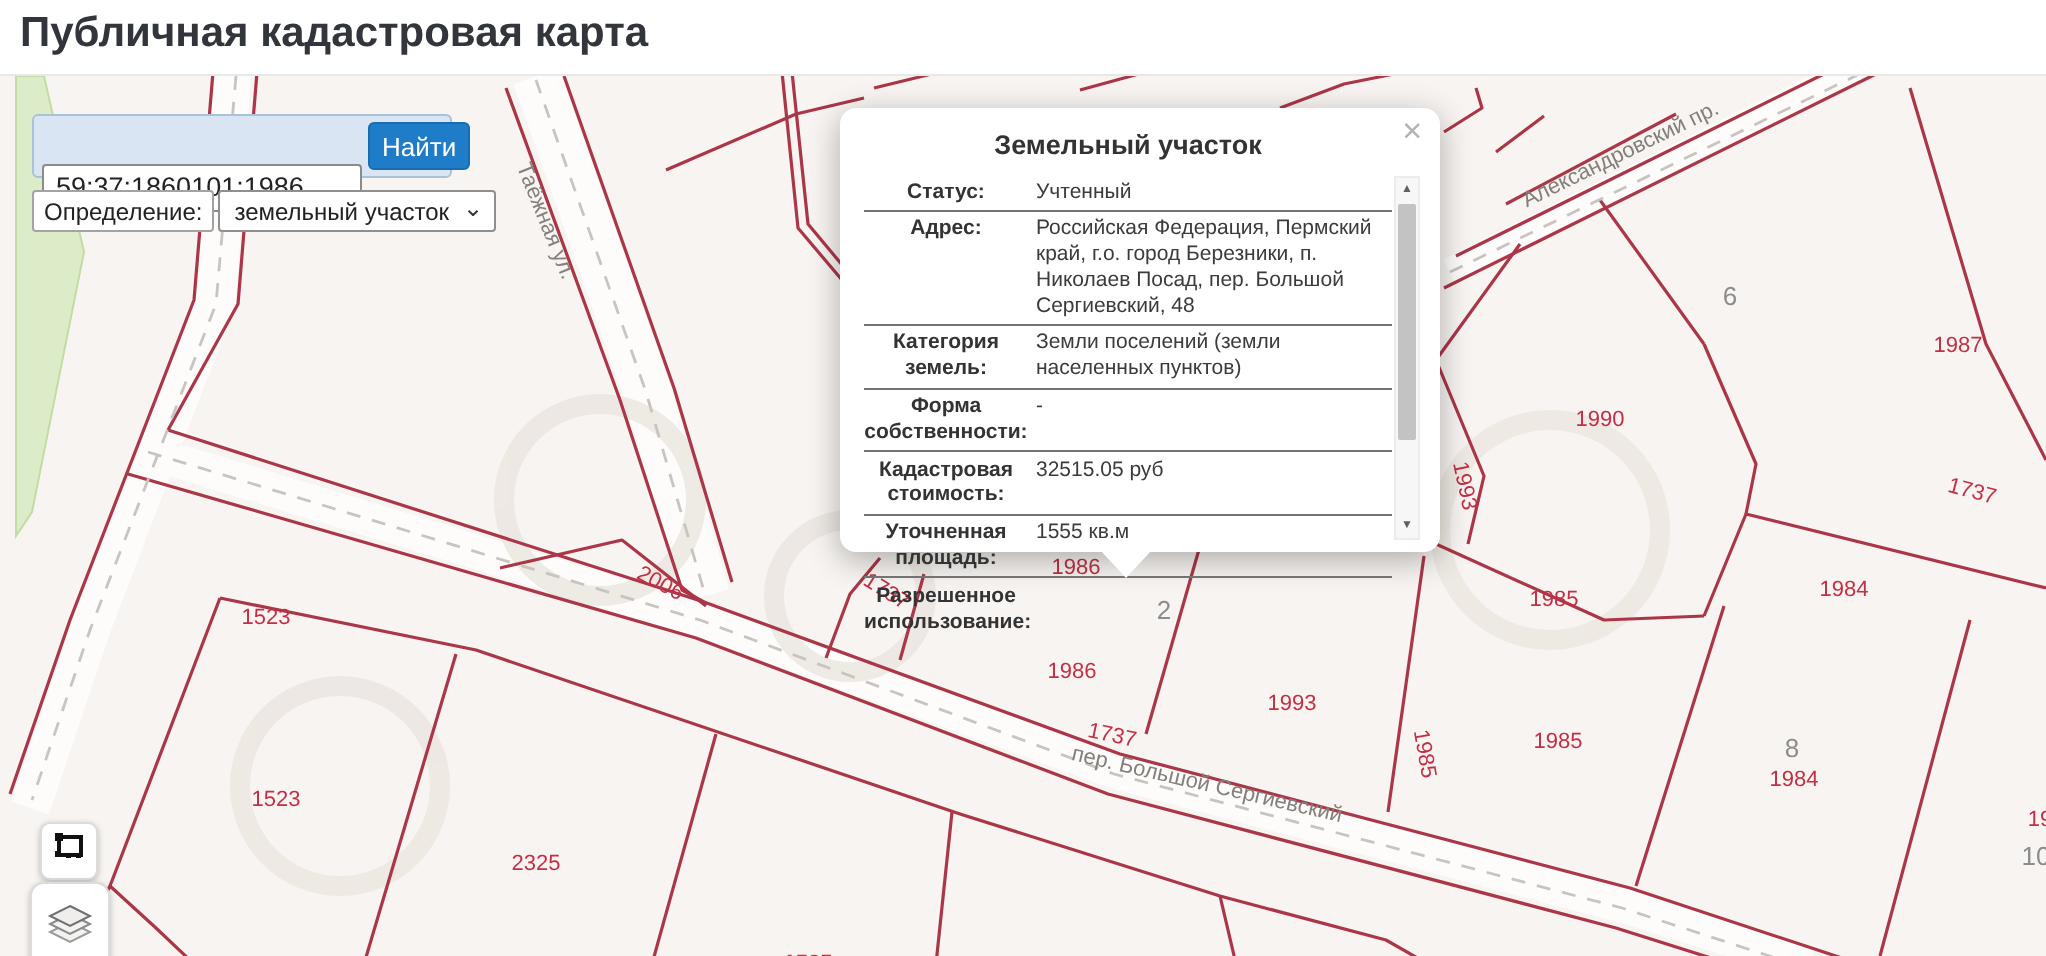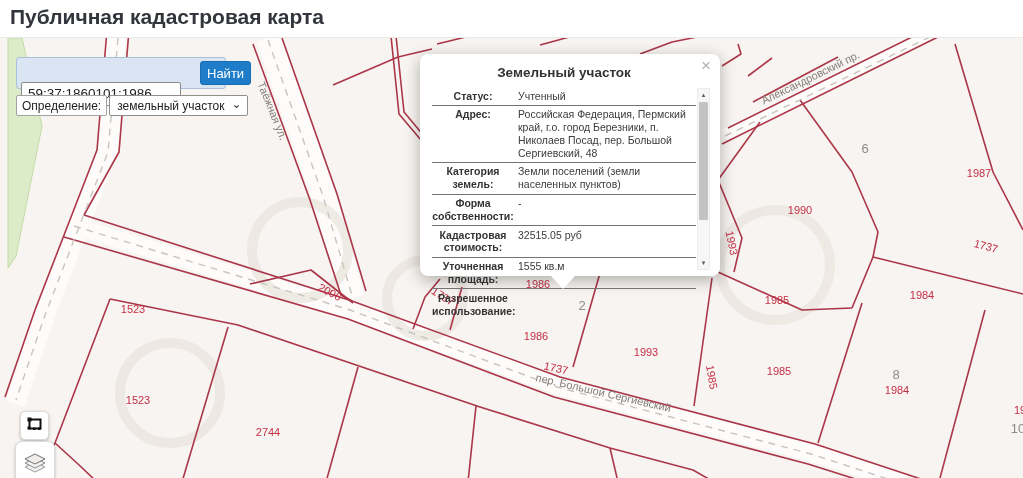--- a/index.html
+++ b/index.html
@@ -15,21 +15,21 @@
   #map-labels{position:absolute;left:0;top:0;width:100%;height:100%;z-index:2;}
   .parcel-label{position:absolute;font-size:11px;white-space:nowrap;z-index:2;}
   .street-label{position:absolute;font-size:11px;color:#837f7a;white-space:nowrap;
                 transform-origin:0 50%;z-index:2;}
   
   #search-panel{position:absolute;left:16px;top:57px;width:210px;height:32px;
      background:#d9e5f2;border:1px solid #a9c1d9;border-radius:3px;z-index:4;
      display:flex;align-items:center;padding:0 4px;box-sizing:border-box;}
   #search-input{width:146px;height:22px;border:1px solid #8b8b8b;border-radius:2px;
      font-size:13.5px;padding:0 6px;font-family:"Liberation Sans",sans-serif;color:#222;margin-top:41px;}
-  #search-btn{margin-left:19px;height:24px;flex:1;background:#1e7cc8;color:#fff;
+  #search-btn{margin-left:3px;height:24px;flex:1;background:#1e7cc8;color:#fff;
      border:1px solid #176cb2;border-radius:3px;font-size:13px;cursor:pointer;
      font-family:"Liberation Sans",sans-serif;}
   #filter-row{position:absolute;left:16px;top:95px;height:21px;display:flex;z-index:4;
      font-size:12px;color:#222;}
   #filter-label{background:#fff;border:1px solid #a3a3a3;border-radius:2px;
      padding:3px 5px 2px 5px;}
   #filter-select{background:#fff;border:1px solid #8f8f8f;border-radius:2px;margin-left:2px;
      padding:3px 22px 2px 7px;position:relative;cursor:pointer;}
   #filter-chevron{position:absolute;right:5px;top:1px;font-size:12px;color:#333;}
   
@@ -130,21 +130,21 @@
       <g stroke="#c9c4bf" stroke-width="1.4" fill="none" stroke-dasharray="7,6">
         <path d="M118,38 L108,152 L45,315 L16,400"></path>
         <path d="M268,40 L323,196 L353,299"></path>
         <path d="M74,226 L350,310 L557,387 L811,454 L897,482"></path>
         <path d="M725,136 L936,34"></path>
       </g>
     </svg>
     <div id="map-labels">
         <div class="parcel-label" style="left: 133px; top: 309px; color: rgb(196, 47, 69); transform: translate(-50%, -50%) rotate(0deg);">1523</div>
         <div class="parcel-label" style="left: 138px; top: 400px; color: rgb(196, 47, 69); transform: translate(-50%, -50%) rotate(0deg);">1523</div>
-        <div class="parcel-label" style="left: 268px; top: 432px; color: rgb(196, 47, 69); transform: translate(-50%, -50%) rotate(0deg);">2744</div>
+        <div class="parcel-label" style="left: 268px; top: 432px; color: rgb(196, 47, 69); transform: translate(-50%, -50%) rotate(0deg);">2325</div>
         <div class="parcel-label" style="left: 404px; top: 482px; color: rgb(196, 47, 69); transform: translate(-50%, -50%) rotate(0deg); font-weight: bold;">1525</div>
         <div class="parcel-label" style="left: 330px; top: 292px; color: rgb(196, 47, 69); transform: translate(-50%, -50%) rotate(28deg);">2006</div>
         <div class="parcel-label" style="left: 443px; top: 296px; color: rgb(196, 47, 69); transform: translate(-50%, -50%) rotate(32deg);">1737</div>
         <div class="parcel-label" style="left: 538px; top: 284px; color: rgb(196, 47, 69); transform: translate(-50%, -50%) rotate(0deg);">1986</div>
         <div class="parcel-label" style="left: 582px; top: 305px; color: rgb(140, 140, 140); font-size: 13px; transform: translate(-50%, -50%) rotate(0deg);">2</div>
         <div class="parcel-label" style="left: 536px; top: 336px; color: rgb(196, 47, 69); transform: translate(-50%, -50%) rotate(0deg);">1986</div>
         <div class="parcel-label" style="left: 646px; top: 352px; color: rgb(196, 47, 69); transform: translate(-50%, -50%) rotate(0deg);">1993</div>
         <div class="parcel-label" style="left: 556px; top: 368px; color: rgb(196, 47, 69); transform: translate(-50%, -50%) rotate(12deg);">1737</div>
         <div class="parcel-label" style="left: 732px; top: 243px; color: rgb(196, 47, 69); transform: translate(-50%, -50%) rotate(78deg);">1993</div>
         <div class="parcel-label" style="left: 712px; top: 377px; color: rgb(196, 47, 69); transform: translate(-50%, -50%) rotate(80deg);">1985</div>

